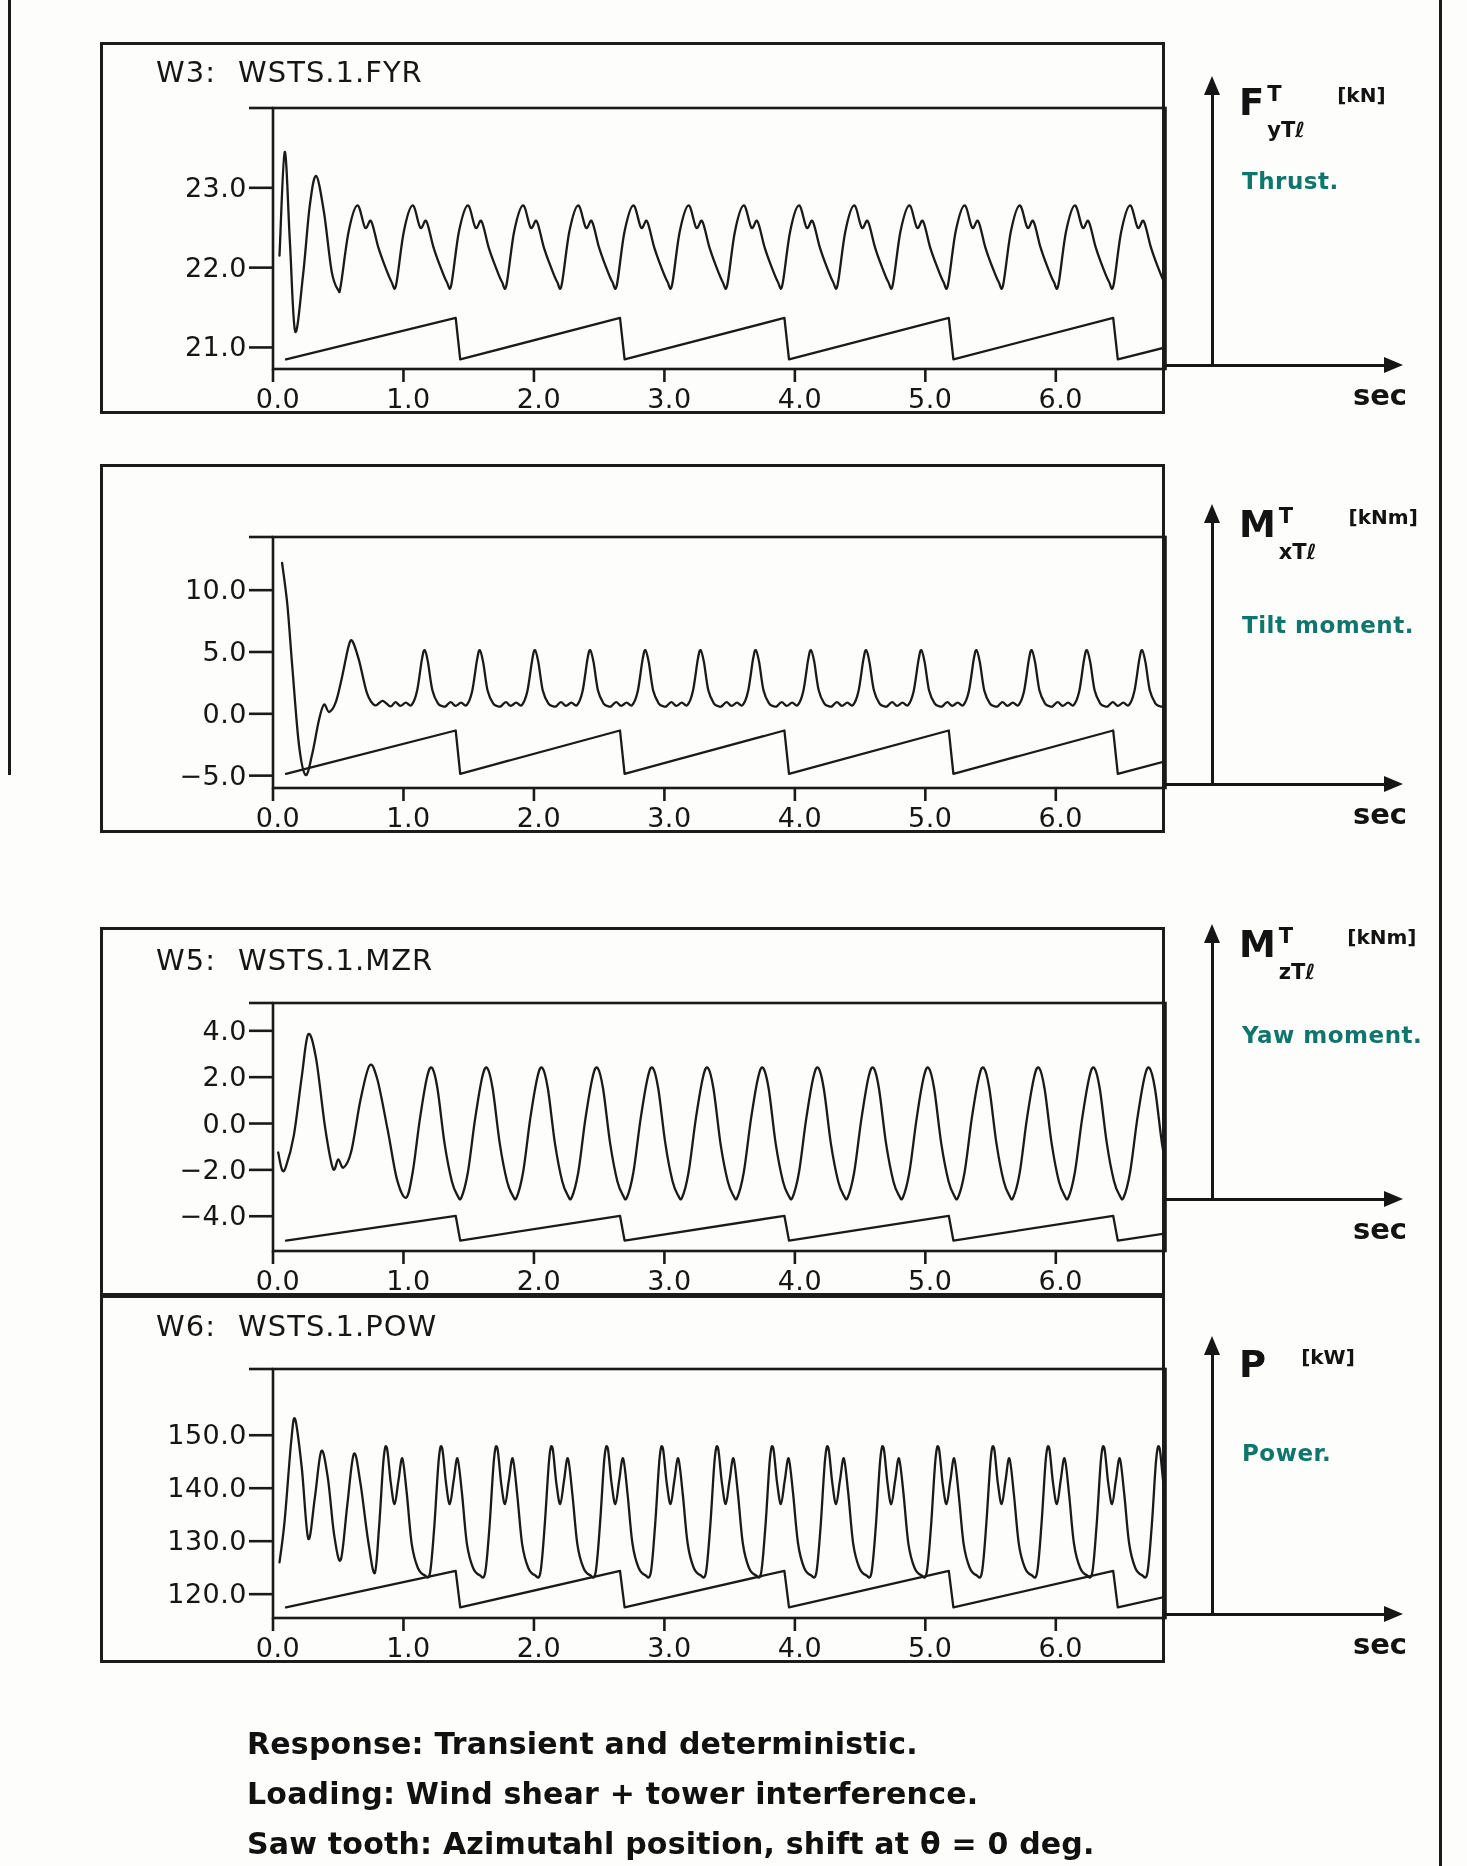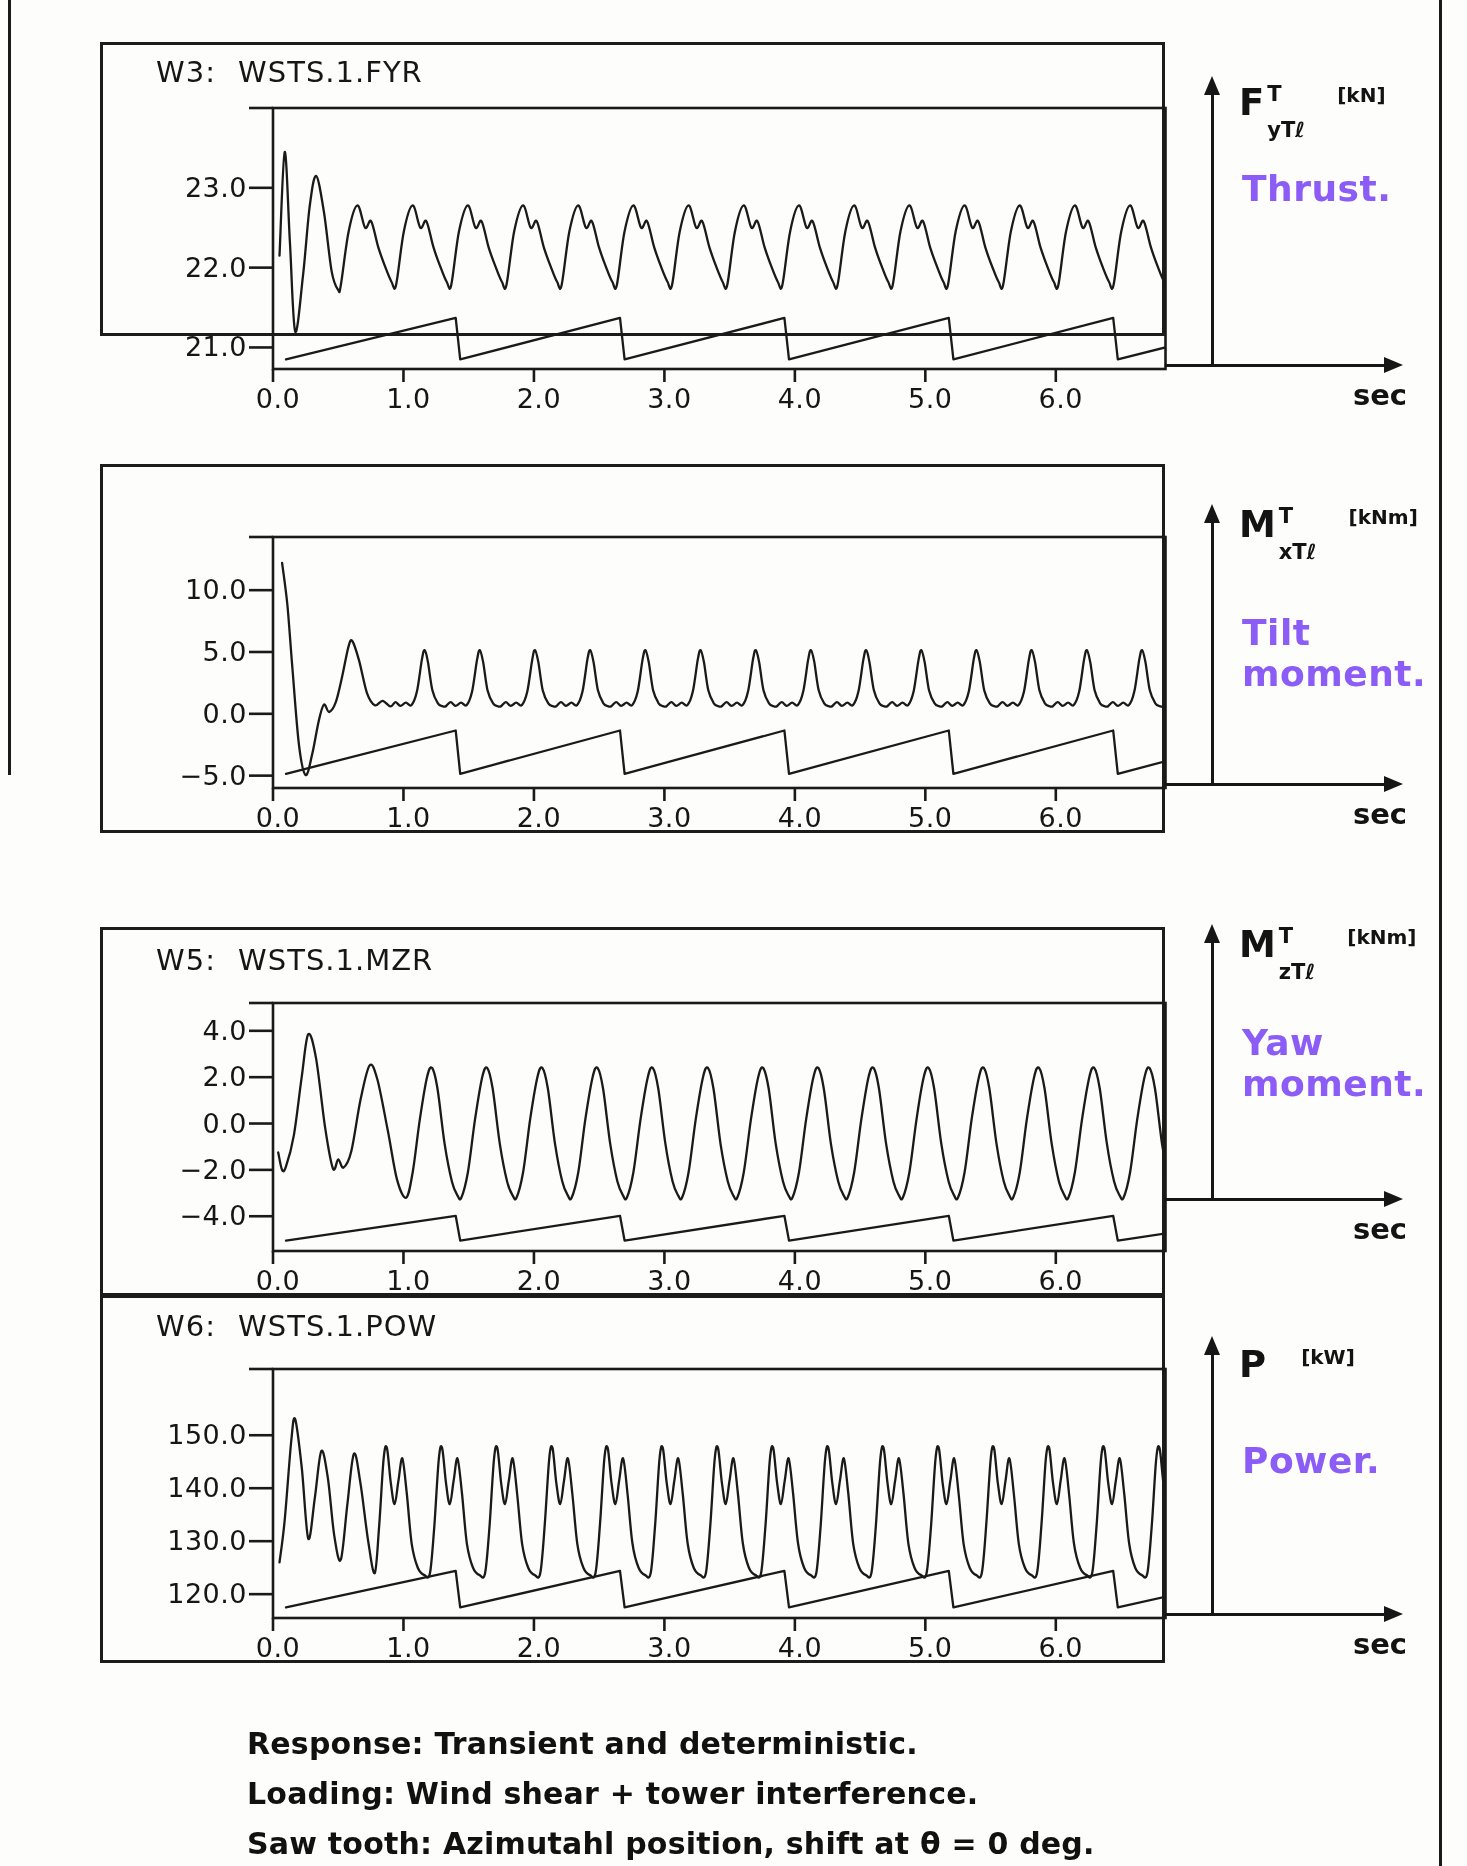--- a/index.html
+++ b/index.html
@@ -18,34 +18,34 @@
                  border-left:8.5px solid transparent;border-right:8.5px solid transparent;border-bottom:19px solid #161616;}
   .harrow{position:absolute;height:3px;background:#161616;}
   .harrow .hhead{position:absolute;right:-16px;top:-7px;width:0;height:0;
                  border-top:8.5px solid transparent;border-bottom:8.5px solid transparent;border-left:19px solid #161616;}
   .sym{position:absolute;display:flex;align-items:flex-start;color:#131313;}
   .sym-main{font-size:37px;font-weight:700;line-height:1;}
   .sym-stack{display:inline-flex;flex-direction:column;margin-left:3px;}
   .sym-sup{font-size:21px;font-weight:700;line-height:1;}
   .sym-sub{font-size:21px;font-weight:700;line-height:1;margin-top:15px;}
   .sym-unit{font-size:20px;font-weight:700;margin-left:32px;line-height:1.1;}
-  .qty{position:absolute;font-size:36px;font-weight:600;letter-spacing:.5px;color:#8b5cf6;}
+  .qty{position:absolute;font-size:23px;font-weight:600;letter-spacing:.5px;color:#0f766e;}
   .sec{position:absolute;width:90px;text-align:center;font-size:29px;font-weight:600;color:#131313;}
   .caption{position:absolute;left:247px;top:1726px;width:900px;}
   .caption .cline{display:block;font-size:30px;font-weight:600;letter-spacing:.2px;margin-bottom:15px;color:#111;}
 </style>
 </head>
 <body>
 
 <div id="page">
 
   <div class="pborder" style="left:8px;top:0;width:3px;height:775px;"></div>
   <div class="pborder" style="left:1439px;top:0;width:3px;height:1866px;"></div>
 
-  <section class="panel" style="top:42px;height:294px;">
+  <section class="panel" style="top:42px;height:372px;">
     <div class="ptitle" style="height:53px;">
       <span>W3: WSTS.1.FYR</span>
     </div>
     <svg id="plot-0" class="plotsvg" width="1065" height="372" viewBox="0 0 1065 372">
         <clipPath id="clip0">
           <rect x="170" y="63" width="893" height="261"></rect>
         </clipPath>
         <rect x="170" y="63" width="892.5" height="261" fill="none" stroke="#1a1a1a" stroke-width="2.6"></rect>
         <line x1="146" y1="142.8165137614679" x2="170" y2="142.8165137614679" stroke="#1a1a1a" stroke-width="2.6"></line>
         <line x1="146" y1="222.63302752293578" x2="170" y2="222.63302752293578" stroke="#1a1a1a" stroke-width="2.6"></line>

